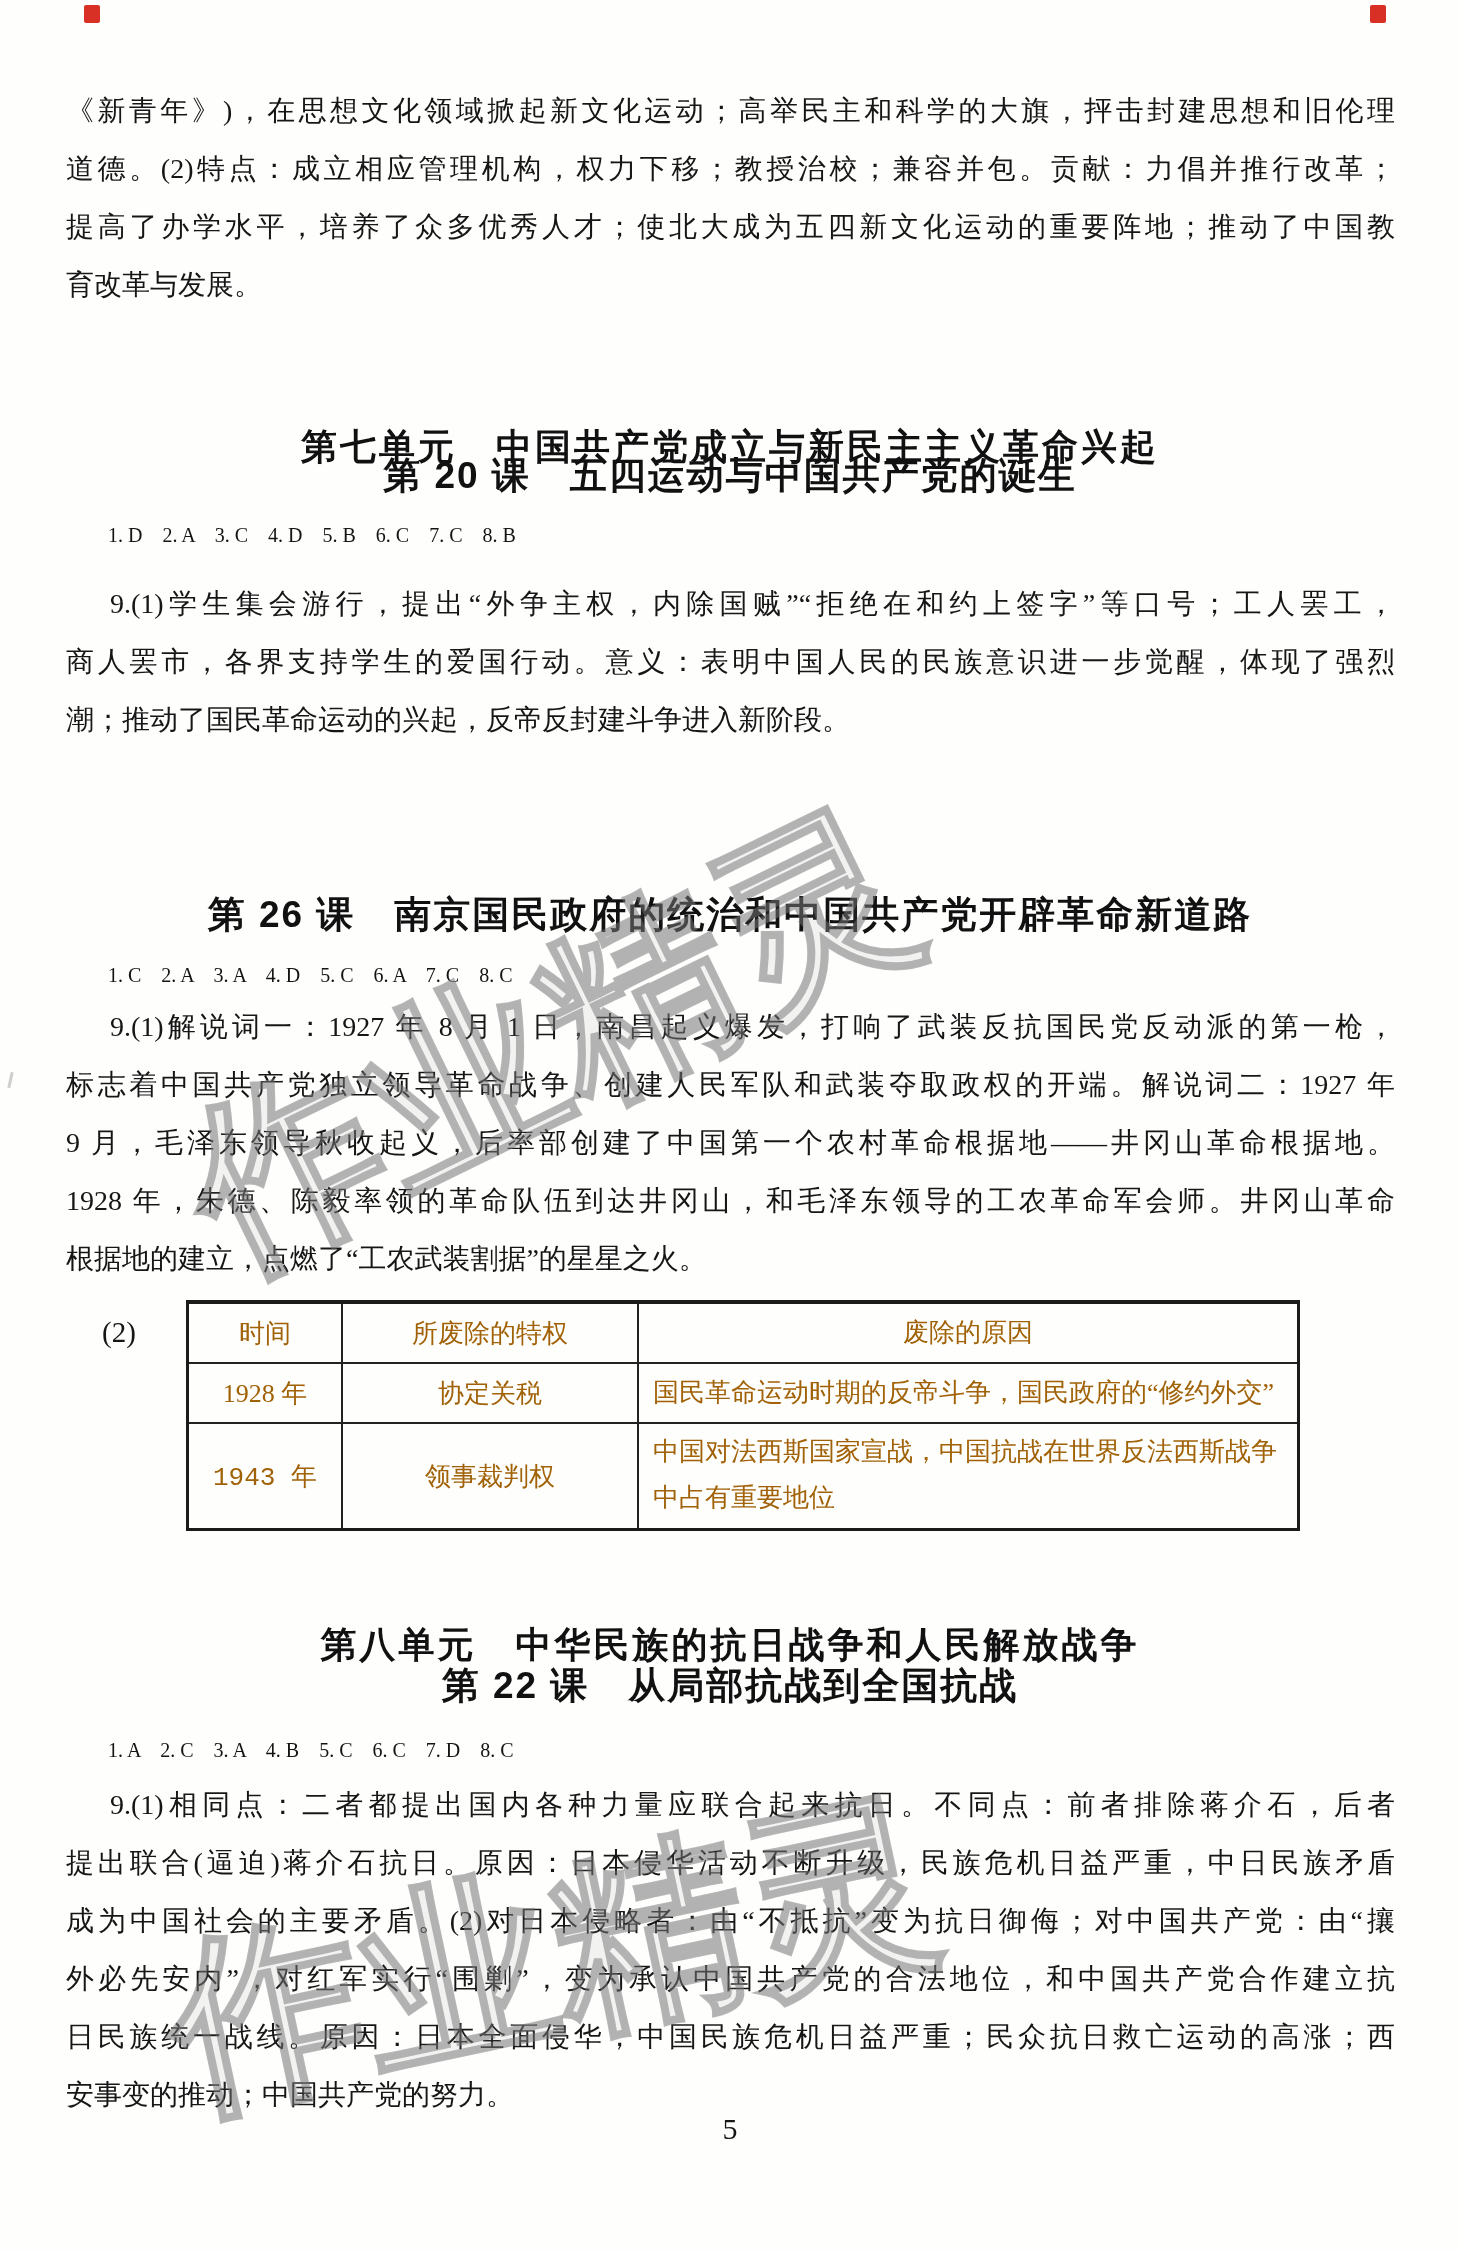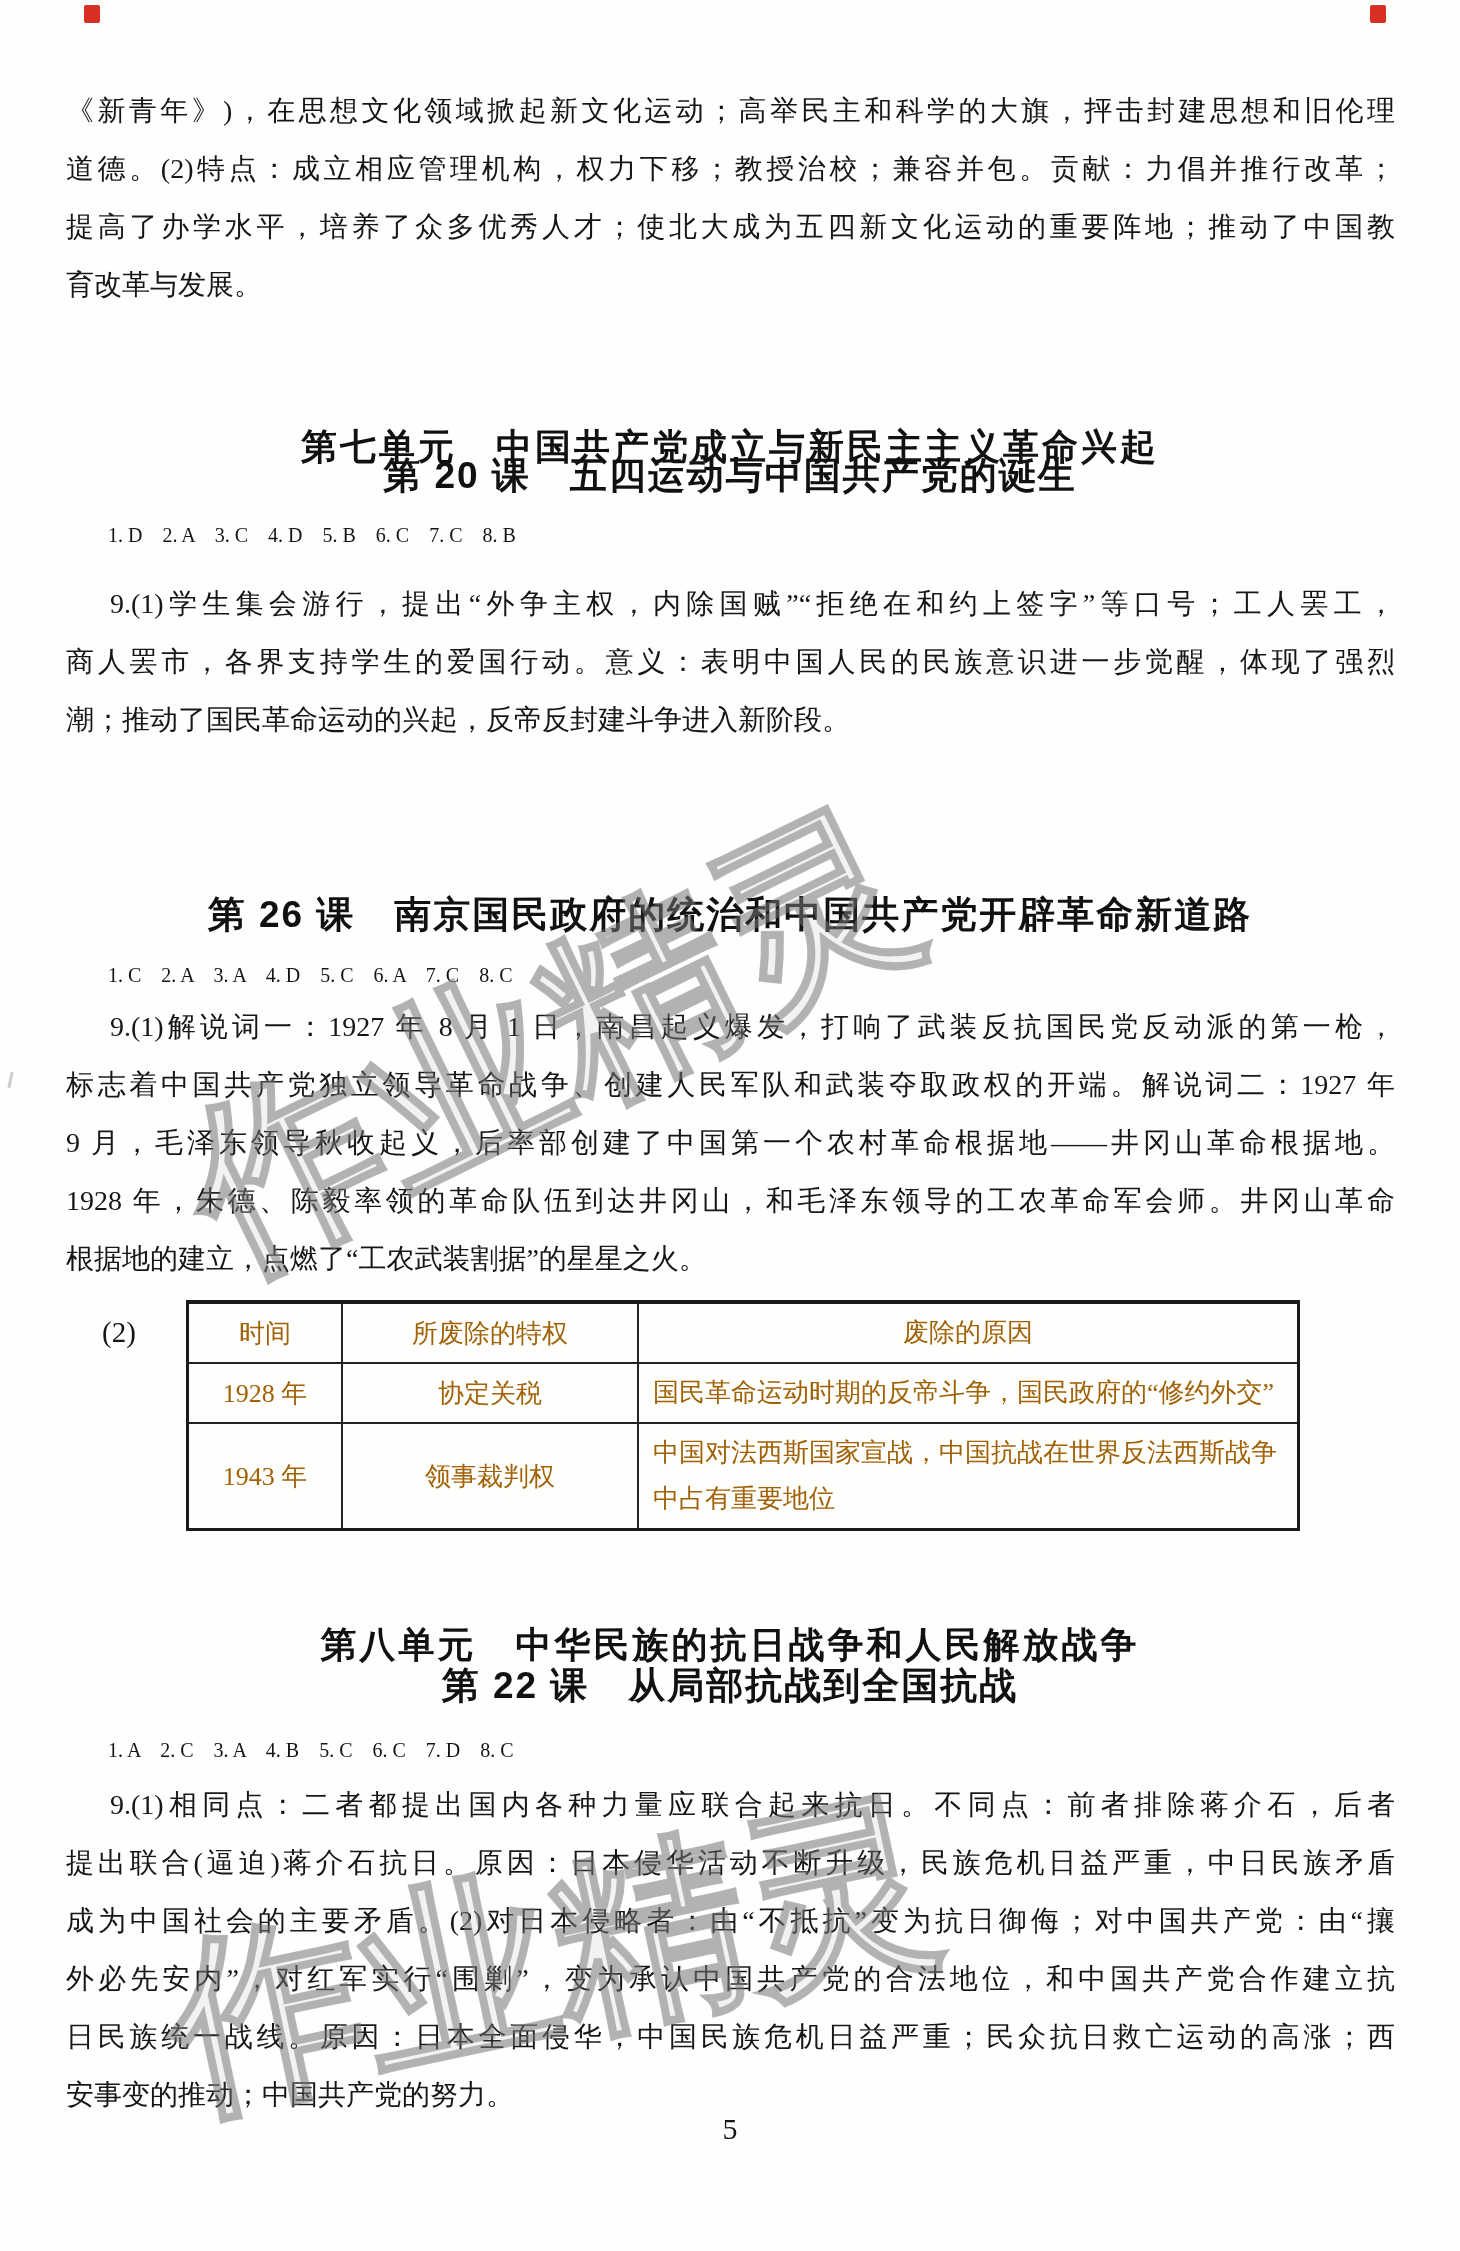--- a/index.html
+++ b/index.html
@@ -22,21 +22,21 @@
   
   .answers{left:108px;font-size:20px;line-height:34px;white-space:pre;color:#141414;}
   
   .tbl-label{left:102px;top:1316px;font-size:29px;}
   #table-block{left:186px;top:1300px;}
   table{border-collapse:collapse;}
   table{border:3px solid #1b1b1b;border-top-width:4px;}
   th,td{border:2px solid #222;font-size:26px;font-weight:400;vertical-align:middle;color:#a16207;}
   thead tr{height:52px;}
   tbody tr.r1{height:52px;}
-  tbody tr.r2{height:102px;}
+  tbody tr.r2{height:102px;font-family:Liberation Mono, monospace;}
   .col-time{width:150px;text-align:center;}
   .col-priv{width:292px;text-align:center;}
   .col-reason{width:630px;text-align:left;line-height:46px;padding:6px 14px;}
   th.col-reason{text-align:center;}
   
   .page-number{left:0;width:100%;text-align:center;top:2112px;font-size:30px;}
   
   .watermark{
     position:absolute;white-space:nowrap;pointer-events:none;
     font-family:"Liberation Sans","DejaVu Sans",sans-serif;font-weight:700;

